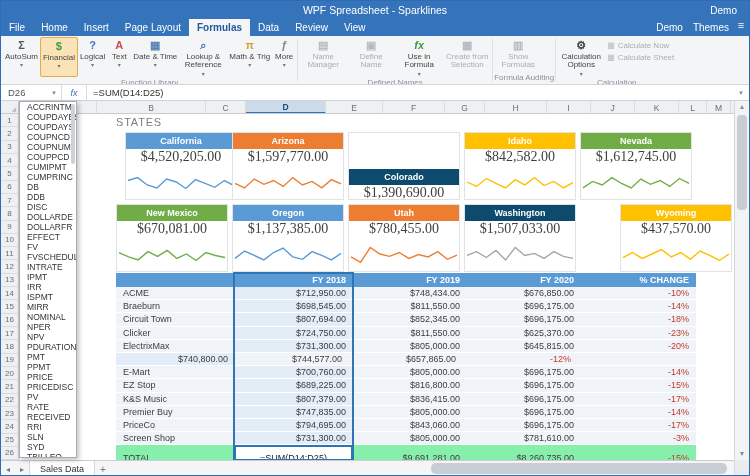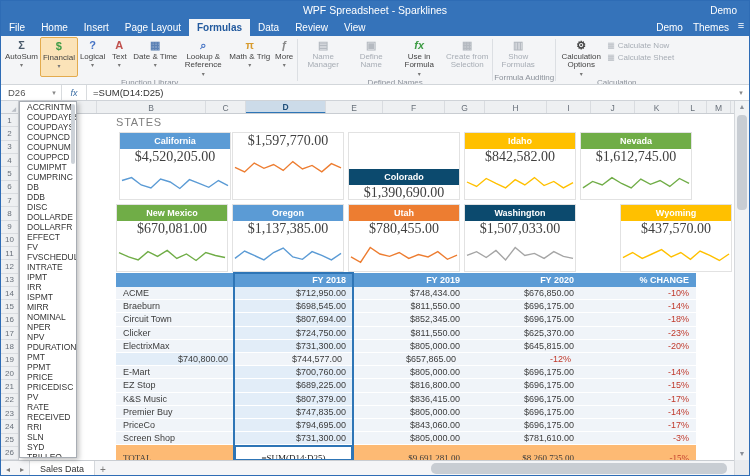--- a/index.html
+++ b/index.html
@@ -67,21 +67,21 @@
   
   .card { position:absolute; width:112px; height:68px; background:#fff; border:1px solid #e2e2e2; }
   .card-h { height:16px; color:#fff; font-size:9px; font-weight:bold; display:flex; align-items:center; justify-content:center; white-space:nowrap; }
   .card-v { height:16px; font-size:14px; color:#404040; display:flex; align-items:center; justify-content:center;font-family:Liberation Serif, serif; }
   .card-s { height:34px; display:block; }
 
   
   .ttable { position:absolute; left:97px; top:159px; width:580px; font-size:9px; }
   .thead { display:flex; height:14px; background:#5b9bd5; color:#fff; font-weight:bold; }
   .trow { display:flex; height:13.2px; background:#f0f4f9; border-bottom:1px solid #fff; color:#3c3c3c; }
-  .trow.total { height:25px; background:#fdba74; border-bottom:none;font-family:Liberation Serif, serif; }
+  .trow.total { height:25px; background:#86efac; border-bottom:none; }
   .tc { display:flex; align-items:center; overflow:hidden; white-space:nowrap; }
   .c0 { width:118px; padding-left:7px; justify-content:flex-start; }
   .c1 { width:119px; padding-right:7px; justify-content:flex-end; }
   .c2 { width:114px; padding-right:7px; justify-content:flex-end; }
   .c3 { width:114px; padding-right:7px; justify-content:flex-end; }
   .c4 { width:115px; padding-right:7px; justify-content:flex-end; }
   .trow .c1.selcol { background:#e2edf8; }
   .neg { color:#c0392b; }
   .editcell { background:#fff; outline:2px solid #2e75b6; outline-offset:-2px; justify-content:center; padding-right:0; color:#222; }
   .sel-overlay { position:absolute; left:214px; top:158px; width:121px; height:189px; border:2px solid #2e75b6; pointer-events:none; }
@@ -294,28 +294,29 @@
       <div class="rowhead">22</div>
       <div class="rowhead">23</div>
       <div class="rowhead">24</div>
       <div class="rowhead">25</div>
       <div class="rowhead">26</div>
     </div>
 
   <div class="grid">
     <div class="states-title">STATES</div>
     <div>
-        <div class="card" style="left: 100px; top: 18px;">
+        <div class="card" style="left: 106px; top: 18px;">
           <div class="card-h" style="background: rgb(91, 155, 213);">California</div>
           <div class="card-v">$4,520,205.00</div>
           <svg class="card-s" viewBox="0 0 112 34" width="110" height="34">
             <polyline points="2.0,15.5 11.8,12.5 21.6,20.0 31.5,23.0 41.3,14.0 51.1,17.0 60.9,23.6 70.7,14.6 80.5,18.5 90.4,22.4 100.2,15.5 110.0,20.6" fill="none" stroke="#5B9BD5" stroke-width="1.4"></polyline>
           </svg>
         </div>
         <div class="card" style="left: 213px; top: 18px;">
+          <div class="card-h" style="background: rgb(237, 125, 49);">Arizona</div>
           <div class="card-v">$1,597,770.00</div>
           <svg class="card-s" viewBox="0 0 112 34" width="110" height="34">
             <polyline points="2.0,18.5 11.8,23.0 21.6,14.0 31.5,19.4 41.3,15.5 51.1,21.5 60.9,12.5 70.7,20.0 80.5,16.4 90.4,23.0 100.2,14.6 110.0,18.8" fill="none" stroke="#ED7D31" stroke-width="1.4"></polyline>
           </svg>
         </div>
         <div class="card" style="left: 329px; top: 18px;">
           <div class="card-h" style="background: #0c4a6e; margin-top: 36px;">Colorado</div>
           <div class="card-v">$1,390,690.00</div>
           <svg class="card-s" viewBox="0 0 112 34" width="110" height="34">
             <polyline points="2.0,21.5 11.8,15.5 21.6,18.5 31.5,23.6 41.3,14.0 51.1,20.0 60.9,12.5 70.7,20.6 80.5,17.0 90.4,23.0 100.2,15.5 110.0,19.4" fill="none" stroke="#A5A5A5" stroke-width="1.4"></polyline>

